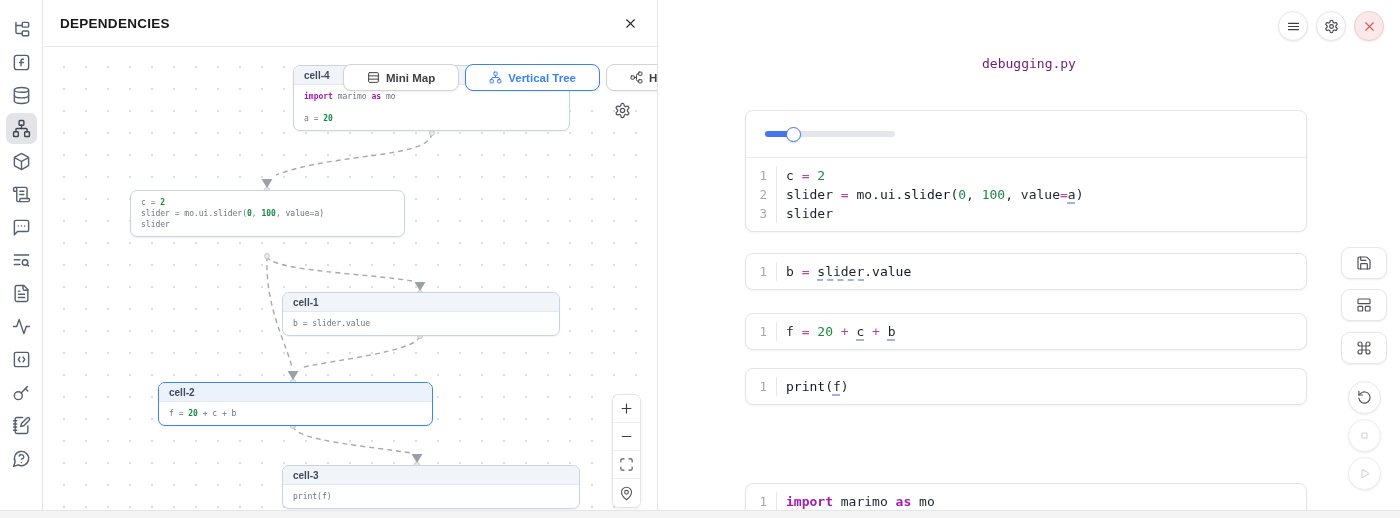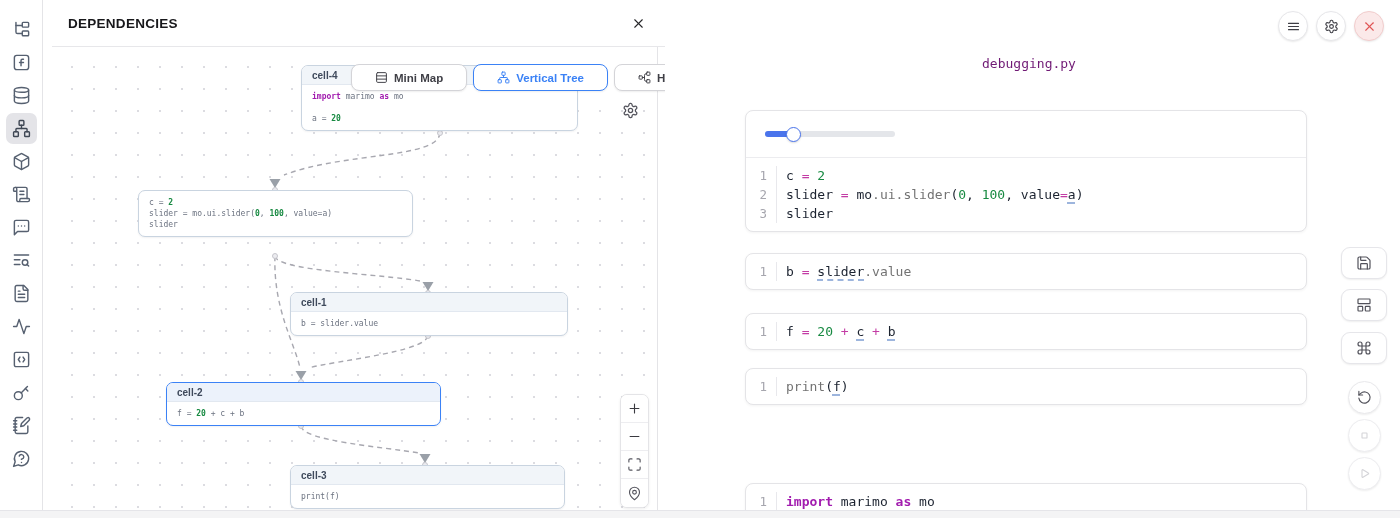--- a/index.html
+++ b/index.html
@@ -11,21 +11,21 @@
   
   .sidebar { position:absolute; left:0; top:0; width:43px; height:518px; background:#fff;
              border-right:1px solid #e4e4e7; display:flex; flex-direction:column;
              align-items:center; padding-top:14px; gap:2px; z-index:10; }
   .sb-btn { width:31px; height:31px; border:none; background:transparent; border-radius:7px;
             display:flex; align-items:center; justify-content:center; color:#566070; cursor:pointer; }
   .sb-btn.active { background:#e4e4e8; color:#3f4754; }
   .sb-btn svg { width:19px; height:19px; }
 
   
-  .dep-panel { position:absolute; left:52px; top:0; width:613px; height:518px; background:#fff; }
+  .dep-panel { position:absolute; left:44px; top:0; width:613px; height:518px; background:#fff; }
   .dep-header { height:47px; border-bottom:1px solid #e7e7ea; display:flex; align-items:center;
                 padding:0 16px; background:#fff; position:relative; z-index:6; }
   .dep-title { font-size:13.5px; font-weight:700; color:#18181b; letter-spacing:.02em; }
   .close-btn { margin-left:auto; border:none; background:transparent; color:#27272a;
                width:22px; height:22px; display:flex; align-items:center; justify-content:center; cursor:pointer; }
   .close-btn svg { width:15px; height:15px; }
   .canvas { position:absolute; left:0; top:47px; width:613px; height:471px; overflow:hidden;
             background-image:radial-gradient(#dcdce1 1.2px, transparent 1.2px);
             background-size:22px 22px; background-position:9px 9px; }
   .edges { position:absolute; left:0; top:0; z-index:1; pointer-events:none; }
@@ -78,21 +78,21 @@
   .out-area { height:47px; border-bottom:1px solid #ececef; display:flex; align-items:center;
               padding-left:19px; }
   .codebody { display:flex; padding:8px 0; }
   .gutter { flex:0 0 31px; padding-right:9px; text-align:right; border-right:1px solid #e8e8ec;
             font-family:"DejaVu Sans Mono", monospace; font-size:12.5px; line-height:19px; color:#a6a6ae; }
   .clines { padding-left:9px; font-family:"DejaVu Sans Mono", monospace; font-size:13px;
             line-height:19px; color:#1c2330; white-space:pre; }
   .cline { height:19px; }
   .console { border-top:1px solid #ebebee; background:#fbfbfc; padding:16px 0 26px 19px;
              font-family:"DejaVu Sans Mono", monospace; font-size:12.5px; color:#40414a; }
-  .v { color:#1c2330; } .o { color:#c33ca5; } .n { color:#188a42; } .f { color:#737373; }
+  .v { color:#1c2330; } .o { color:#c33ca5; } .n { color:#188a42; } .f { color:#0f172a; }
   .k { color:#a21caf; font-weight:bold; }
   .u { color:#1c2330; text-decoration:underline dashed #9db5dd 1.5px; text-underline-offset:3px; }
 
   .slider-track { position:relative; width:130px; height:6px; background:#e4e6ea; border-radius:3px; }
   .slider-fill { position:absolute; left:0; top:0; height:6px; width:25px; background:#4a74ec; border-radius:3px; }
   .slider-thumb { position:absolute; left:21px; top:-4.5px; width:15px; height:15px; border-radius:50%;
                   background:#fff; border:1.5px solid #4a74ec; box-shadow:0 1px 2px rgba(0,0,0,.15); cursor:pointer; }
 
   .sq-btn { position:absolute; left:683px; width:46px; height:32px; border-radius:9px; background:#fff;
             border:1px solid #e6e6ea; box-shadow:0 1px 2px rgba(0,0,0,.07); display:flex;
@@ -361,21 +361,21 @@
           <div class="node-b"><div><span class="g">c = </span><span class="n">2</span></div><div><span class="g">slider = mo.ui.slider(</span><span class="n">0</span><span class="g">, </span><span class="n">100</span><span class="g">, value=a)</span></div><div><span class="g">slider</span></div></div>
         </div>
         <div class="node" style="left: 238px; top: 245px; width: 278px;">
           <div class="node-h">cell-1</div>
           <div class="node-b"><div><span class="g">b = slider.value</span></div></div>
         </div>
         <div class="node sel" style="left: 114px; top: 335px; width: 275px;">
           <div class="node-h">cell-2</div>
           <div class="node-b"><div><span class="g">f = </span><span class="n">20</span><span class="g"> + c + b</span></div></div>
         </div>
-        <div class="node" style="left: 238px; top: 418px; width: 275px;">
+        <div class="node" style="left: 238px; top: 418px; width: 298px;">
           <div class="node-h">cell-3</div>
           <div class="node-b"><div><span class="g">print(f)</span></div></div>
         </div>
       </div>
   </section>
 
   <section class="right-panel">
     <div class="nb-title">debugging.py</div>
     <div id="topcircles">
         <button class="circ" style="left: 620px; top: 11px;">

